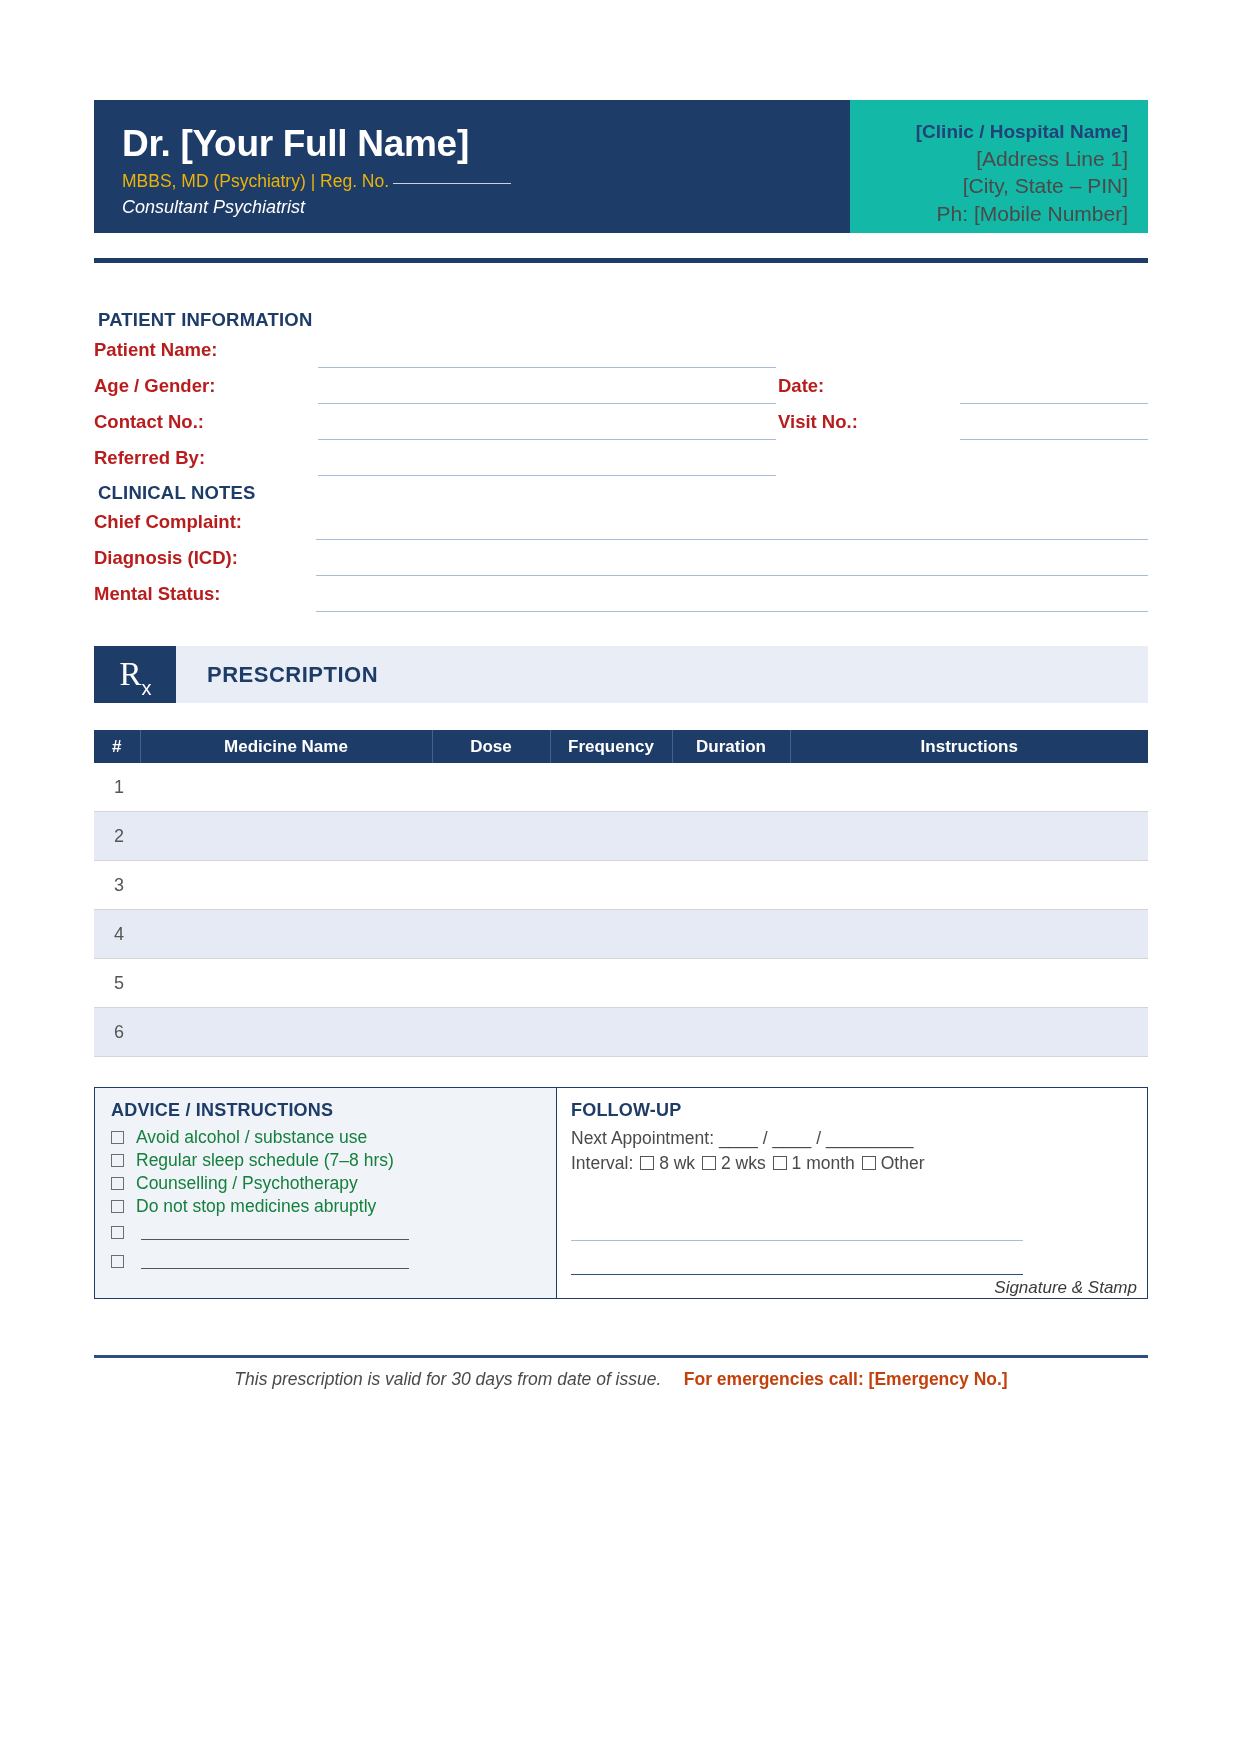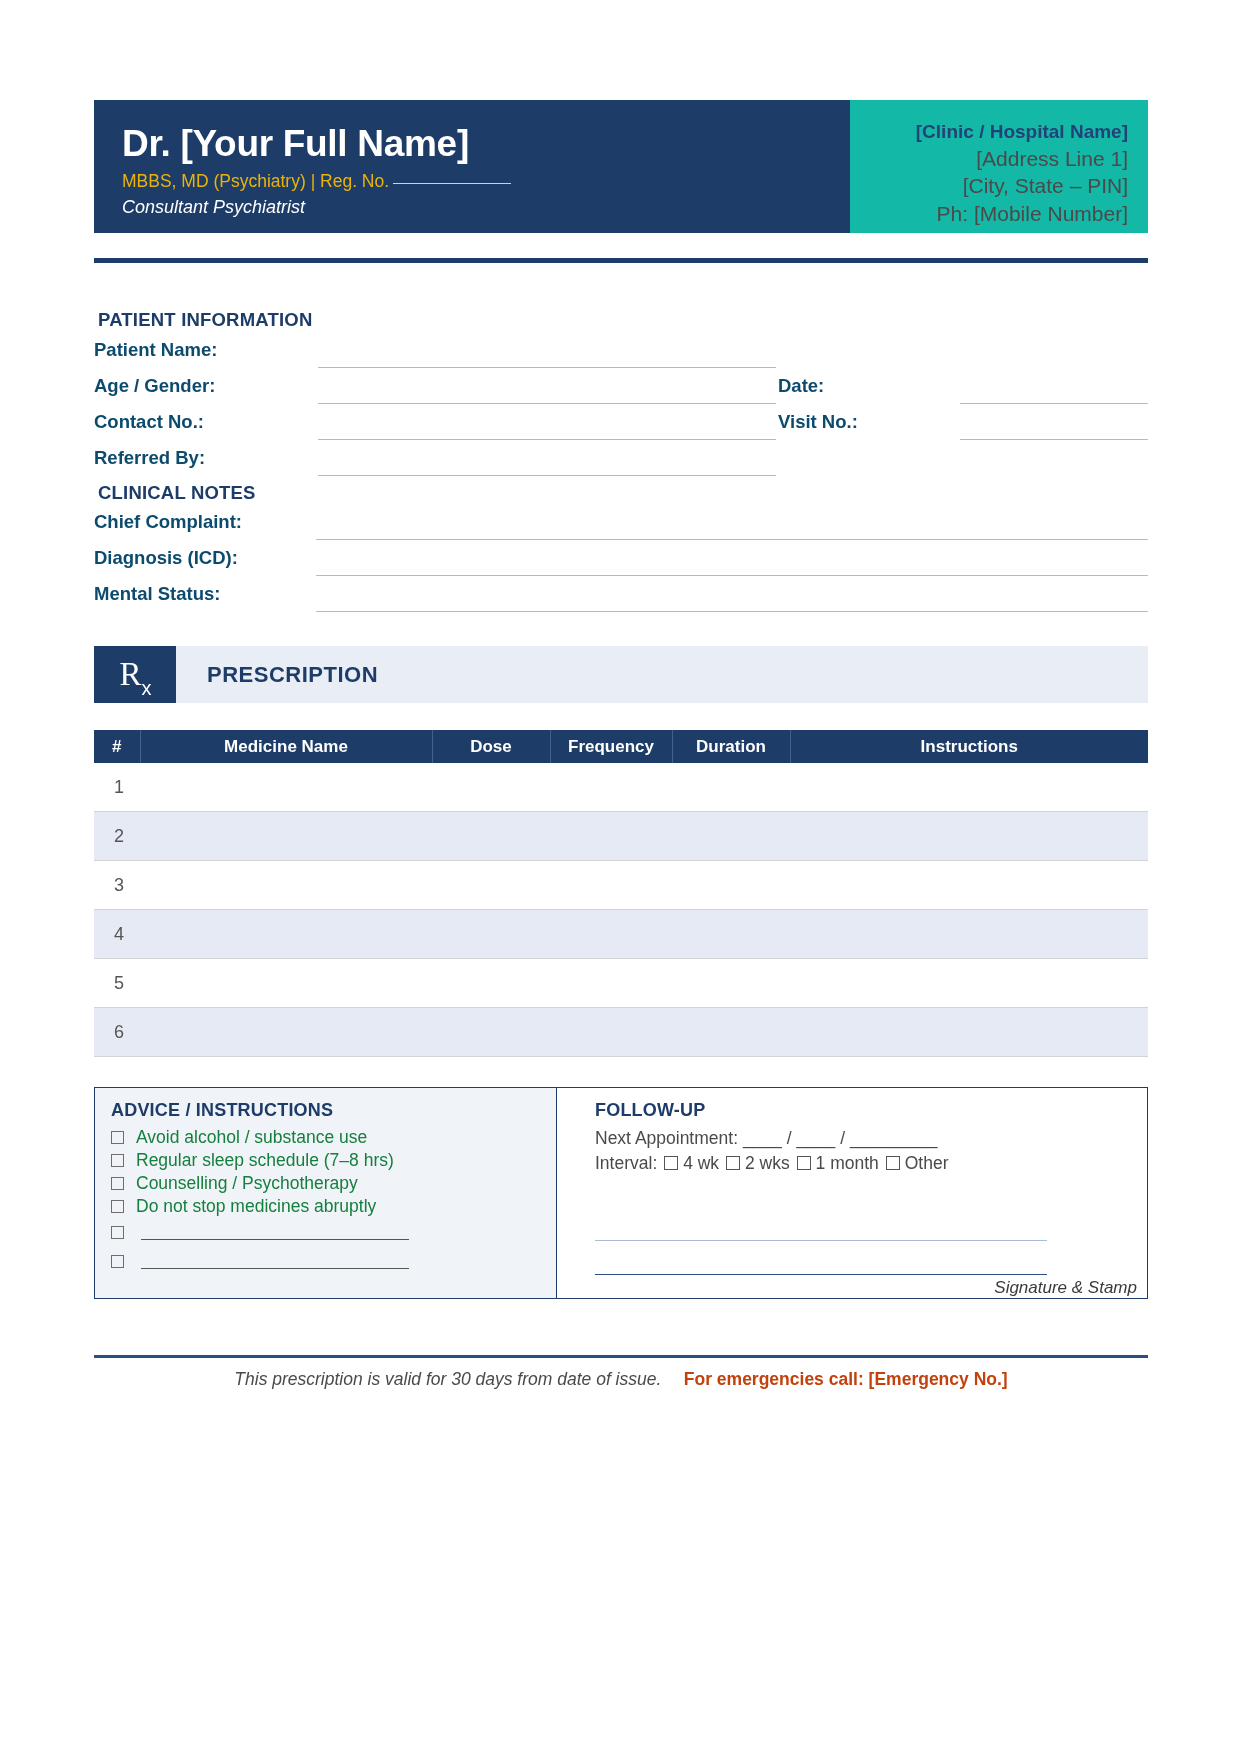--- a/index.html
+++ b/index.html
@@ -104,21 +104,21 @@
   .section-title {
     font-size: 18.5px;
     font-weight: bold;
     color: #1e3c68;
     letter-spacing: 0.2px;
     margin: 4px;
   }
   .field-label {
     font-size: 18.5px;
     font-weight: bold;
-    color: #0c4a6e;
+    color: #b91c1c;
     white-space: nowrap;
   }
   .rule {
     border-bottom: 1.6px solid #a9bcd8;
     height: 0;
   }
 
   
   .patient-block {
     position: relative;
@@ -218,21 +218,20 @@
   .rx-table .col-ins  { width: auto; }
 
   
   .bottom-row {
     display: flex;
     width: 1054px;
     margin-top: 30px;
     border: 1.8px solid #1e3c68;
     box-sizing: border-box;
     height: 212px;
-    gap: 24px;
   }
   .advice-box {
     flex: 0 0 462px;
     background: #f0f3f8;
     border-right: 1.8px solid #1e3c68;
     box-sizing: border-box;
     padding: 12px 16px 0 16px;
   }
   .followup-box {
     flex: 1 1 auto;
@@ -501,21 +500,21 @@
       <div class="followup-box">
         <div class="box-title">FOLLOW-UP</div>
 
         <div class="fu-line">
           <span>Next Appointment:</span>
           <span>____ / ____ / _________</span>
         </div>
 
         <div class="fu-line">
           <span>Interval:</span>
-          <span class="chk-inline"></span><span>4 wk</span>
+          <span class="chk-inline"></span><span>8 wk</span>
           <span class="chk-inline"></span><span>2 wks</span>
           <span class="chk-inline"></span><span>1 month</span>
           <span class="chk-inline"></span><span>Other</span>
         </div>
 
 
         <div class="fu-rule-thin" style="top:152px;"></div>
         <div class="fu-rule-sig" style="top:186px;"></div>
         <div class="sig-label" style="top:190px;">Signature &amp; Stamp</div>
       </div>

